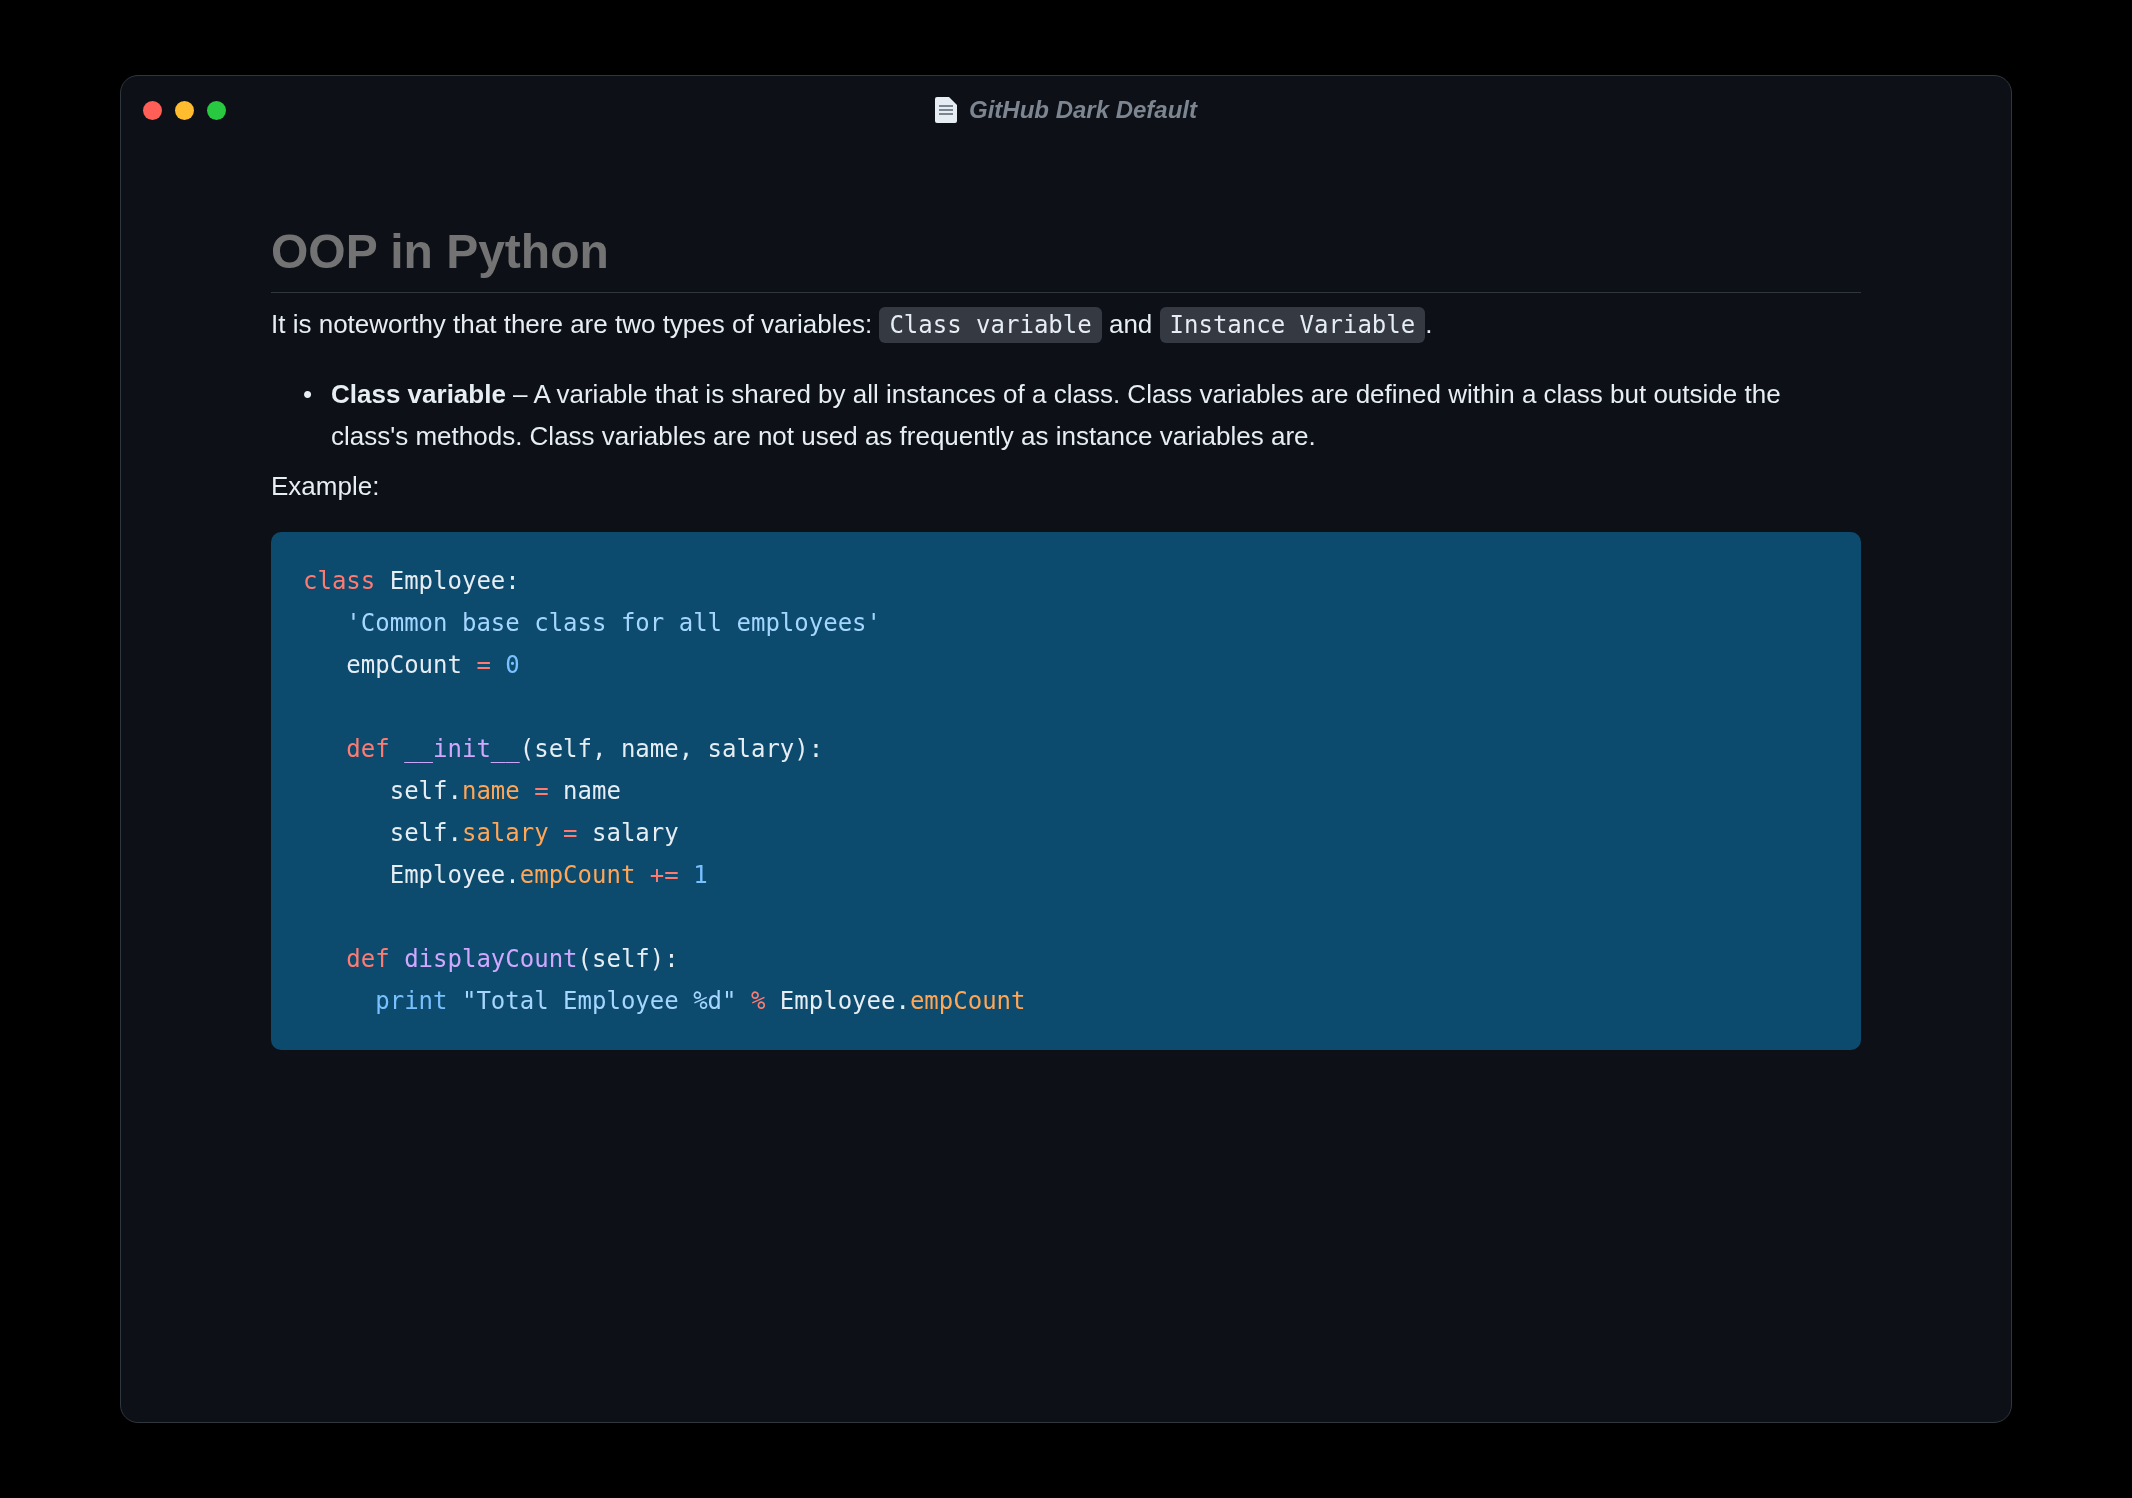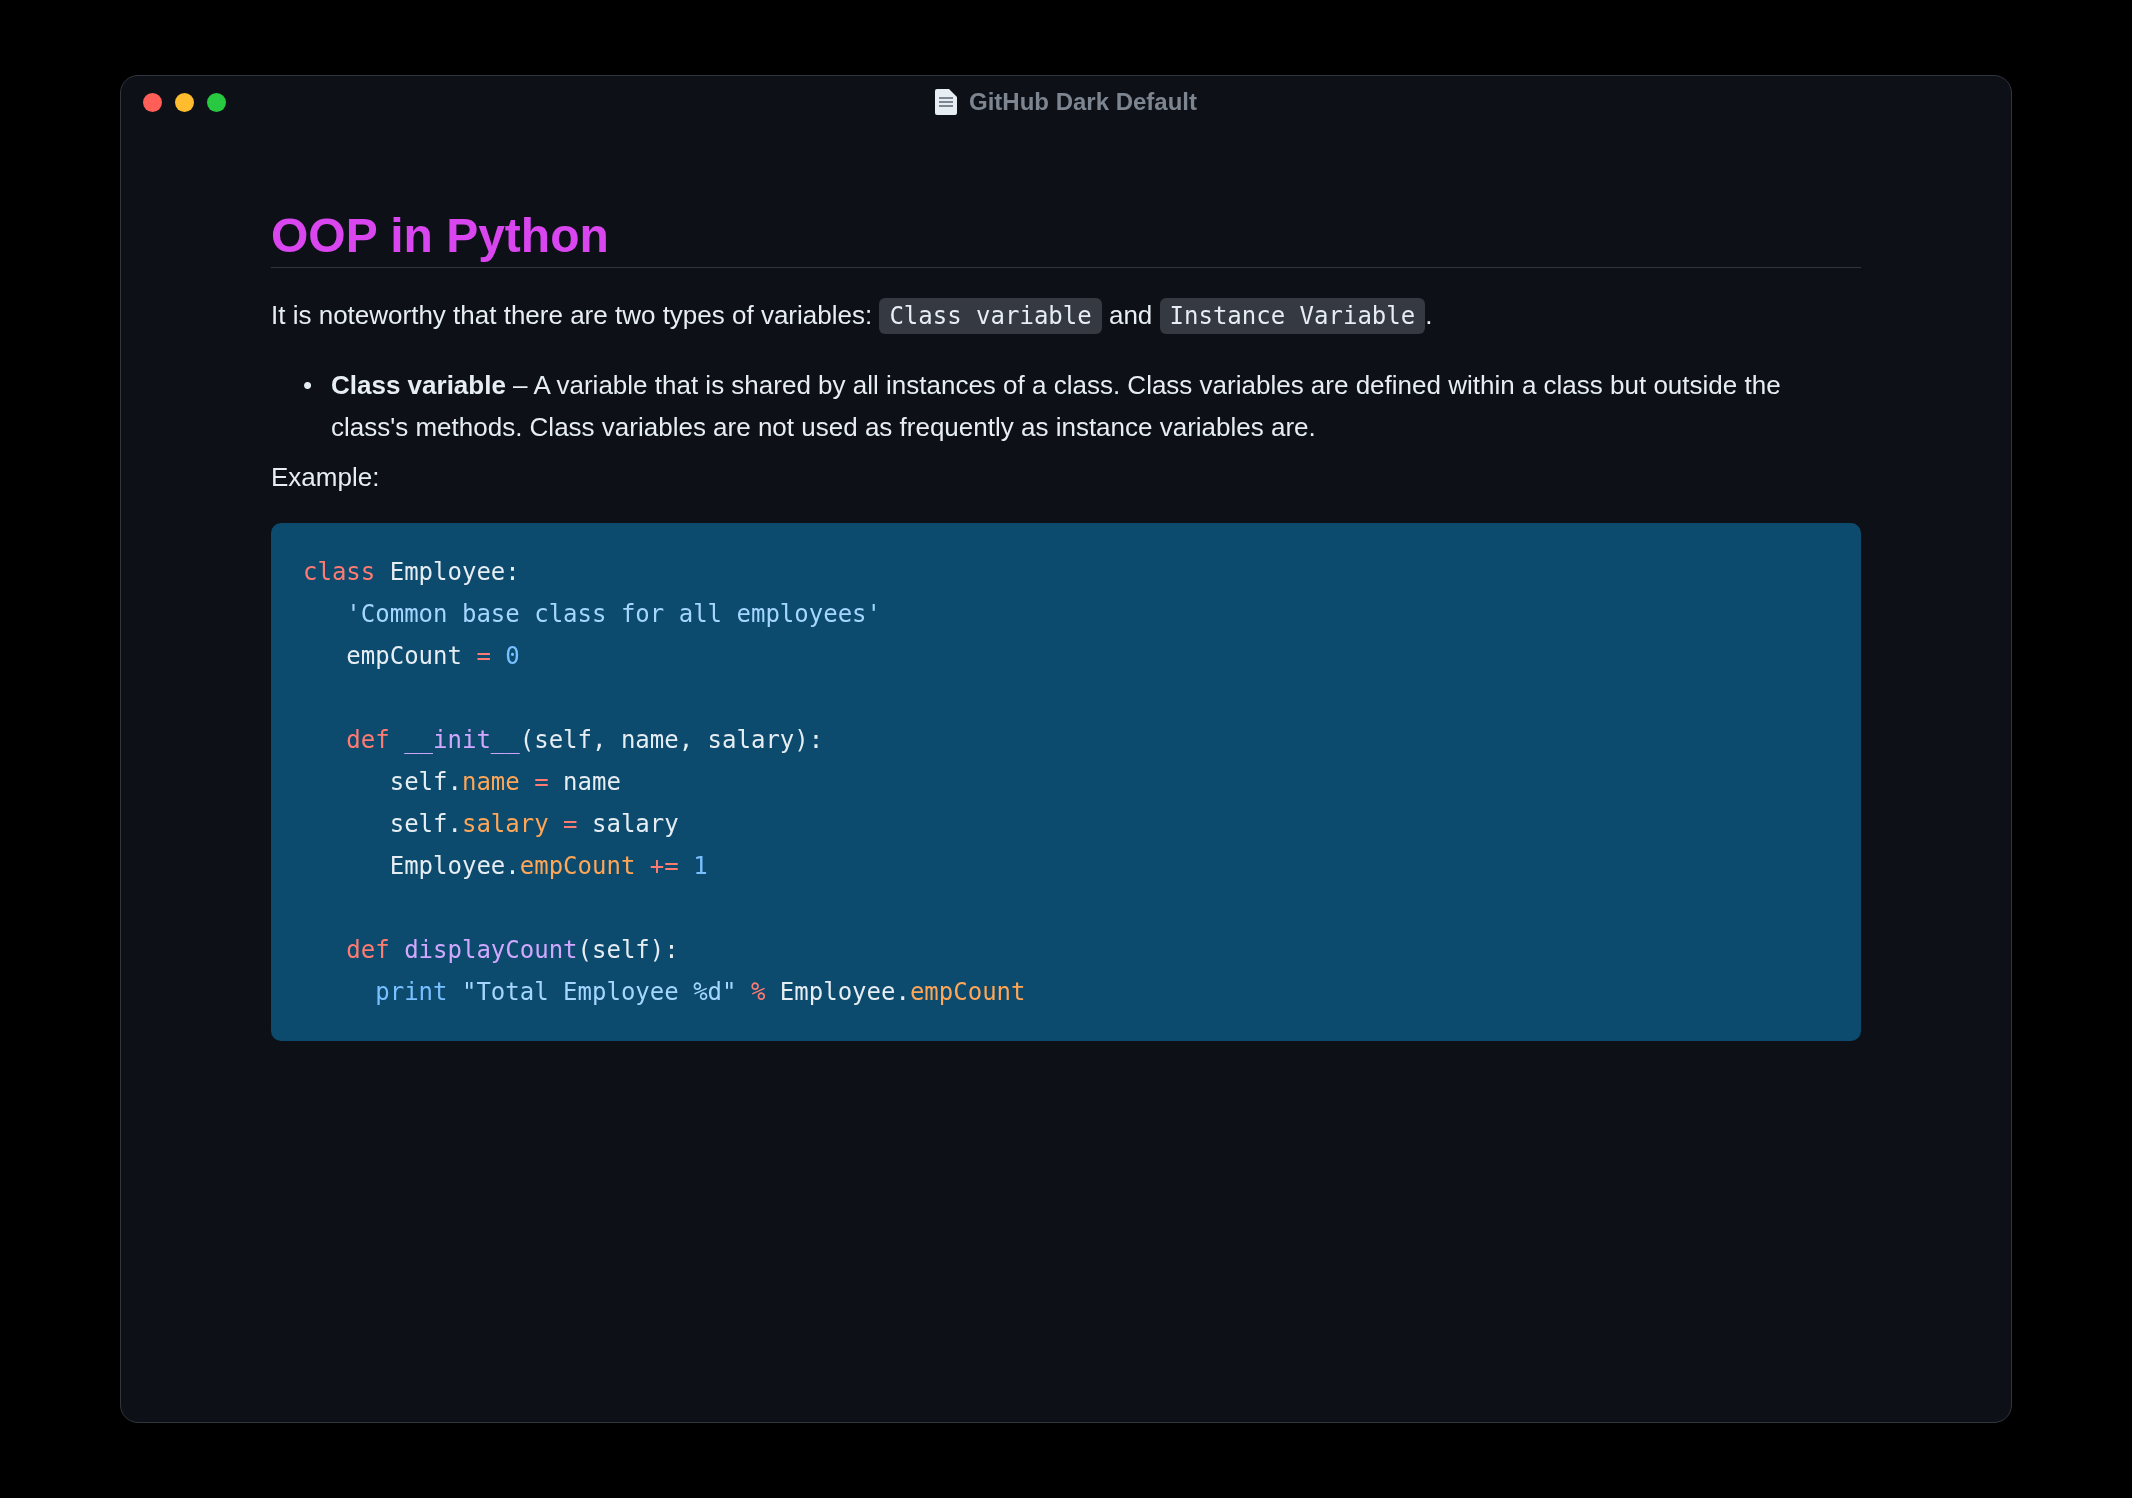--- a/index.html
+++ b/index.html
@@ -24,22 +24,23 @@
       width: 100%;
       height: 100%;
       overflow: hidden;
       display: flex;
       flex-direction: column;
     }
     
     .titlebar {
       display: flex;
       align-items: center;
-      padding: 12px 22px;
+      padding: 20px 22px;
       position: relative;
+      font-style: italic;
     }
     
     .traffic-lights {
       display: flex;
       gap: 13px;
       position: absolute;
       left: 22px;
     }
     
     .traffic-light {
@@ -99,24 +100,24 @@
     .content {
       padding: 80px 150px 0 150px;
       color: #e6edf3;
       overflow: hidden;
       flex: 1;
     }
     
     h1 {
       font-size: 48px;
       font-weight: 600;
-      color: #d946ef;
-      padding-bottom: 4px;
+      color: #737373;
+      padding-bottom: 13px;
       border-bottom: 1px solid #30363d;
-      margin-bottom: 28px;
+      margin-bottom: 12px;
     }
     
     .intro-para {
       font-size: 26px;
       color: #e6edf3;
       margin-bottom: 30px;
       line-height: 1.5;
     }
     
     code.inline {

